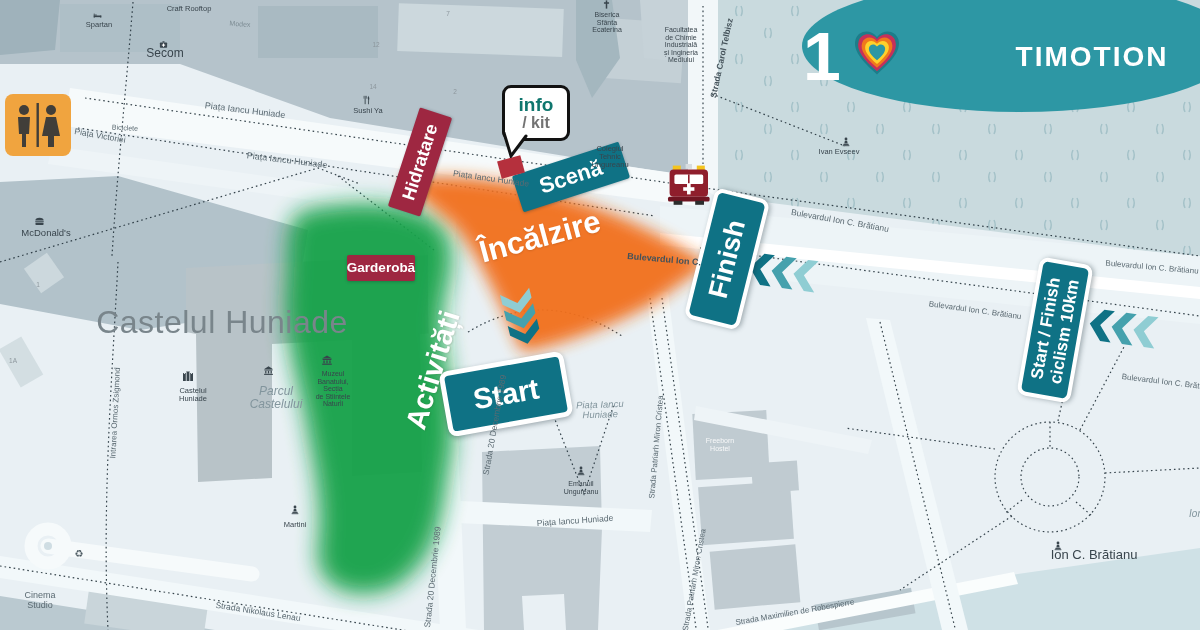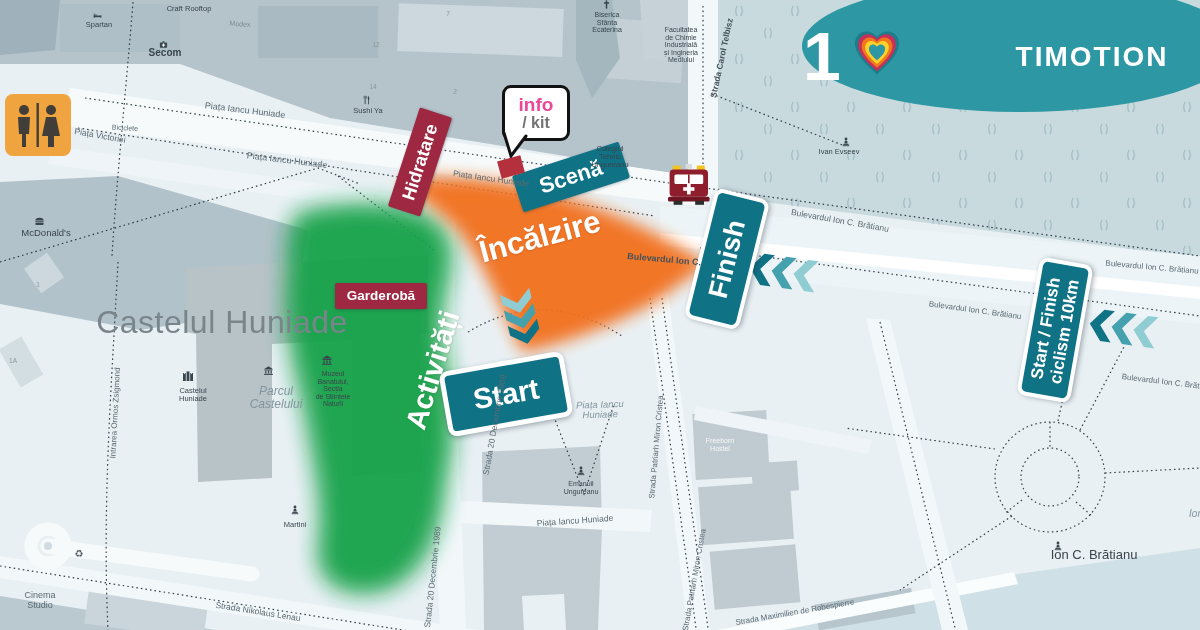--- a/index.html
+++ b/index.html
@@ -15,21 +15,21 @@
   .white{color:rgba(255,255,255,.88)}
   .sign{position:absolute;display:flex;flex-direction:column;align-items:center;justify-content:center;color:#fff;font-weight:700;text-align:center;line-height:1.12}
   .sr{background:#9e2741;border-radius:2px;box-shadow:0 1px 3px rgba(20,40,50,.3)}
   .st{background:#0f7285;border-radius:2px;box-shadow:0 1px 3px rgba(20,40,50,.3)}
   .wb{border:4px solid #fff;border-radius:9px;box-shadow:0 2px 5px rgba(20,40,50,.35)}
   .zonetext{position:absolute;color:#fff;font-weight:700;white-space:nowrap;text-shadow:0 1px 2px rgba(60,30,0,.15)}
   #castel-big{position:absolute;color:#79858b;font-size:32px;letter-spacing:.5px;white-space:nowrap}
   #info-bubble{position:absolute;left:536px;top:113px;width:62px;height:50px;transform:translate(-50%,-50%);
     background:#fff;border:3px solid #121212;border-radius:9px;display:flex;flex-direction:column;
     align-items:center;justify-content:center;line-height:1.05;z-index:4}
-  #info-bubble .l1{color:#ec4899;font-weight:800;font-size:19px}
+  #info-bubble .l1{color:#0f766e;font-weight:800;font-size:19px}
   #info-bubble .l2{color:#737373;font-weight:600;font-size:16px}
   #info-pointer{position:absolute;left:501px;top:132px;z-index:5}
   #info-marker{position:absolute;left:499px;top:158px;width:24px;height:18px;background:#b5303d;transform:rotate(-15deg);z-index:3}
   .badge-txt{position:absolute;color:#fff;transform:translate(-50%,-50%);white-space:nowrap}
   #badge-one{left:822px;top:56px;font-size:68px;font-weight:800}
   #badge-title{left:1092px;top:57px;font-size:28px;font-weight:700;letter-spacing:2px}
   #badge-sub{left:1041px;top:86px;font-size:15px;font-weight:700;letter-spacing:.6px}
 </style>
 </head>
 <body>
@@ -278,21 +278,21 @@
 <div class="sign st wb" style="left:727px;top:259px;width:126px;height:48px;font-size:27px;transform:translate(-50%,-50%) rotate(-76deg)">
       <span>Finish</span>
     </div>
 <div class="sign st wb" style="left:506px;top:394px;width:116px;height:56px;font-size:29px;border-width:5px;transform:translate(-50%,-50%) rotate(-10deg)">
       <span>Start</span>
     </div>
 <div class="sign st wb" style="left:1055px;top:330px;width:132px;height:46px;font-size:17px;transform:translate(-50%,-50%) rotate(-80deg)">
   <div>Start / Finish</div>
   <div>ciclism 10km</div>
 </div>
-<div class="sign sr" style="left:381px;top:296px;width:92px;height:26px;font-size:13.5px;transform:translate(-50%,-50%)">
+<div class="sign sr" style="left:381px;top:268px;width:68px;height:26px;font-size:13.5px;transform:translate(-50%,-50%)">
       <span>Garderobă</span>
     </div>
 
 <div class="zonetext" style="left:540px;top:237px;font-size:31px;transform:translate(-50%,-50%) rotate(-15deg)">Încălzire</div>
 <div class="zonetext" style="left:433px;top:370px;font-size:29px;transform:translate(-50%,-50%) rotate(-73deg)">Activități</div>
 
 <div id="info-bubble">
   <div class="l1">info</div>
   <div class="l2">/ kit</div>
 </div>
@@ -319,21 +319,21 @@
 <div class="lbl" style="left:433px;top:577px;font-size:8.5px;transform:translate(-50%,-50%) rotate(-84deg)">Strada 20 Decembrie 1989</div>
 <div class="lbl" style="left:657px;top:447px;font-size:8px;transform:translate(-50%,-50%) rotate(-85deg)">Strada Patriarh Miron Cristea</div>
 <div class="lbl" style="left:695px;top:580px;font-size:8px;transform:translate(-50%,-50%) rotate(-80deg)">Strada Patriarh Miron Cristea</div>
 <div class="lbl" style="left:258px;top:612px;font-size:8.5px;transform:translate(-50%,-50%) rotate(9deg)">Strada Nikolaus Lenau</div>
 <div class="lbl" style="left:795px;top:613px;font-size:8px;transform:translate(-50%,-50%) rotate(-10deg)">Strada Maximilien de Robespierre</div>
 <div class="lbl" style="left:116px;top:413px;font-size:8px;transform:translate(-50%,-50%) rotate(-87deg)">Intrarea Ormos Zsigmond</div>
 <div class="lbl it" style="left:1196px;top:514px;font-size:10px;transform:translate(-50%,-50%)">Ion</div>
 
 <div class="lbl poi" style="left:189px;top:9px;font-size:7.5px;transform:translate(-50%,-50%)">Craft Rooftop</div>
 <div class="lbl poi" style="left:99px;top:25px;font-size:7.5px;transform:translate(-50%,-50%)">Spartan</div>
-<div class="lbl poi" style="left:165px;top:53px;font-size:10px;font-weight:700;transform:translate(-50%,-50%)">Secom</div>
+<div class="lbl poi" style="left:165px;top:53px;font-size:12px;font-weight:400;transform:translate(-50%,-50%)">Secom</div>
 <div class="lbl faint" style="left:240px;top:24px;font-size:7px;transform:translate(-50%,-50%) rotate(4deg)">Modex</div>
 <div class="lbl poi" style="left:368px;top:111px;font-size:7.5px;transform:translate(-50%,-50%)">Sushi Ya</div>
 <div class="lbl poi" style="left:46px;top:233px;font-size:9.5px;transform:translate(-50%,-50%)">McDonald's</div>
 <div class="lbl poi" style="left:295px;top:525px;font-size:7.5px;transform:translate(-50%,-50%)">Martini</div>
 <div class="lbl poi" style="left:839px;top:152px;font-size:7.5px;transform:translate(-50%,-50%)">Ivan Evseev</div>
 <div class="lbl poi" style="left:1094px;top:555px;font-size:13px;transform:translate(-50%,-50%)">Ion C. Brătianu</div>
 
 <div class="lbl poi multi" style="left:607px;top:22px;font-size:7px;transform:translate(-50%,-50%)">
   <div>Biserica</div>
       <div>Sfânta</div>

